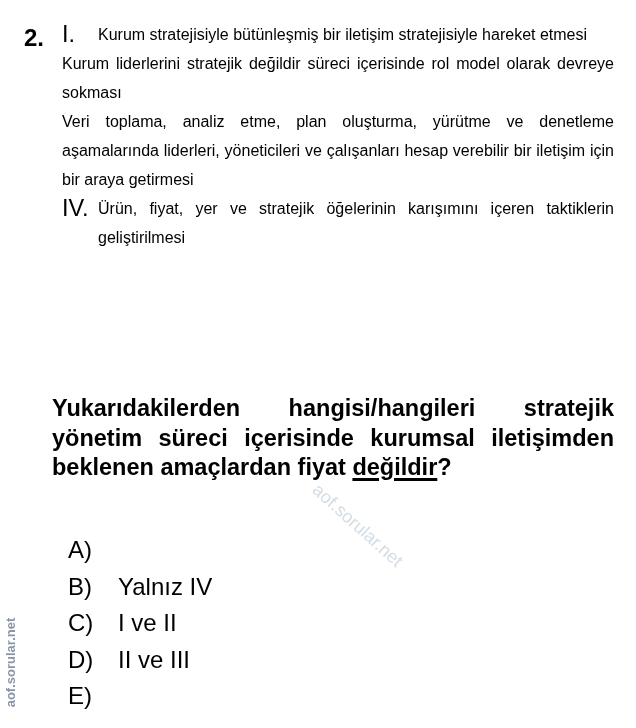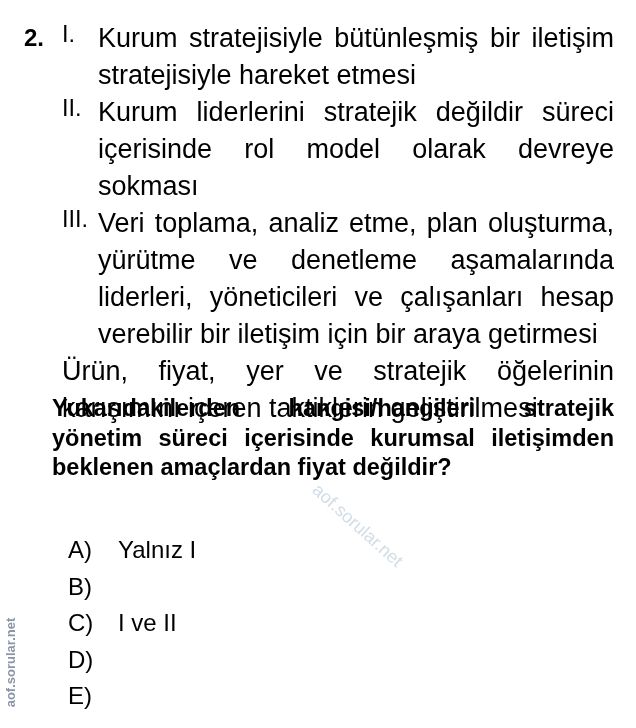--- a/index.html
+++ b/index.html
@@ -34,37 +34,38 @@
     flex-direction: row;
   }
   .roman {
     width: 36px;
     flex: 0 0 36px;
     font-size: 23.5px;
     line-height: 29px;
   }
   .item-text {
     flex: 1;
-    font-size: 27px;
-    line-height: 37px;
+    font-size: 16px;
+    line-height: 29px;
     text-align: justify;
     text-align-last: left;
   }
   .stem {
     position: absolute;
     left: 52px;
     top: 394px;
     width: 562px;
     font-size: 23.5px;
     font-weight: bold;
     line-height: 29.5px;
     text-align: justify;
     text-align-last: left;
   }
   .stem .underline {
+    text-decoration: underline;
     text-decoration-thickness: 3px;
     text-underline-offset: 3px;
     margin-top: 12px;
   }
   .options {
     position: absolute;
     left: 68px;
     top: 532px;
   }
   .option {
@@ -105,48 +106,48 @@
 <body>
 
 <div class="qnum">2.</div>
 
 <div class="items">
   <div class="item">
     <span class="roman">I.</span>
     <span class="item-text">Kurum stratejisiyle bütünleşmiş bir iletişim stratejisiyle hareket etmesi</span>
   </div>
   <div class="item">
-    <span class="roman">II.</span>
     <span class="item-text">Kurum liderlerini stratejik değildir süreci içerisinde rol model olarak devreye sokması</span>
   </div>
   <div class="item">
-    <span class="roman">III.</span>
     <span class="item-text">Veri toplama, analiz etme, plan oluşturma, yürütme ve denetleme aşamalarında liderleri, yöneticileri ve çalışanları hesap verebilir bir iletişim için bir araya getirmesi</span>
   </div>
   <div class="item">
+    <span class="roman">IV.</span>
     <span class="item-text">Ürün, fiyat, yer ve stratejik öğelerinin karışımını içeren taktiklerin geliştirilmesi</span>
   </div>
 </div>
 
 <div class="stem"><span>Yukarıdakilerden hangisi/hangileri stratejik yönetim süreci içerisinde kurumsal iletişimden beklenen amaçlardan fiyat </span><span class="underline">değildir</span><span>?</span></div>
 
 <div class="options">
   <div class="option">
     <span class="opt-letter">A)</span>
-    <span>Yalnız I</span>
   </div>
   <div class="option">
     <span class="opt-letter">B)</span>
+    <span>Yalnız IV</span>
   </div>
   <div class="option">
     <span class="opt-letter">C)</span>
     <span>I ve II</span>
   </div>
   <div class="option">
     <span class="opt-letter">D)</span>
+    <span>II ve III</span>
   </div>
   <div class="option">
     <span class="opt-letter">E)</span>
   </div>
 </div>
 
 <div class="watermark-side">aof.sorular.net</div>
 <div class="watermark-diag">aof.sorular.net</div>
 
 </body></html>

